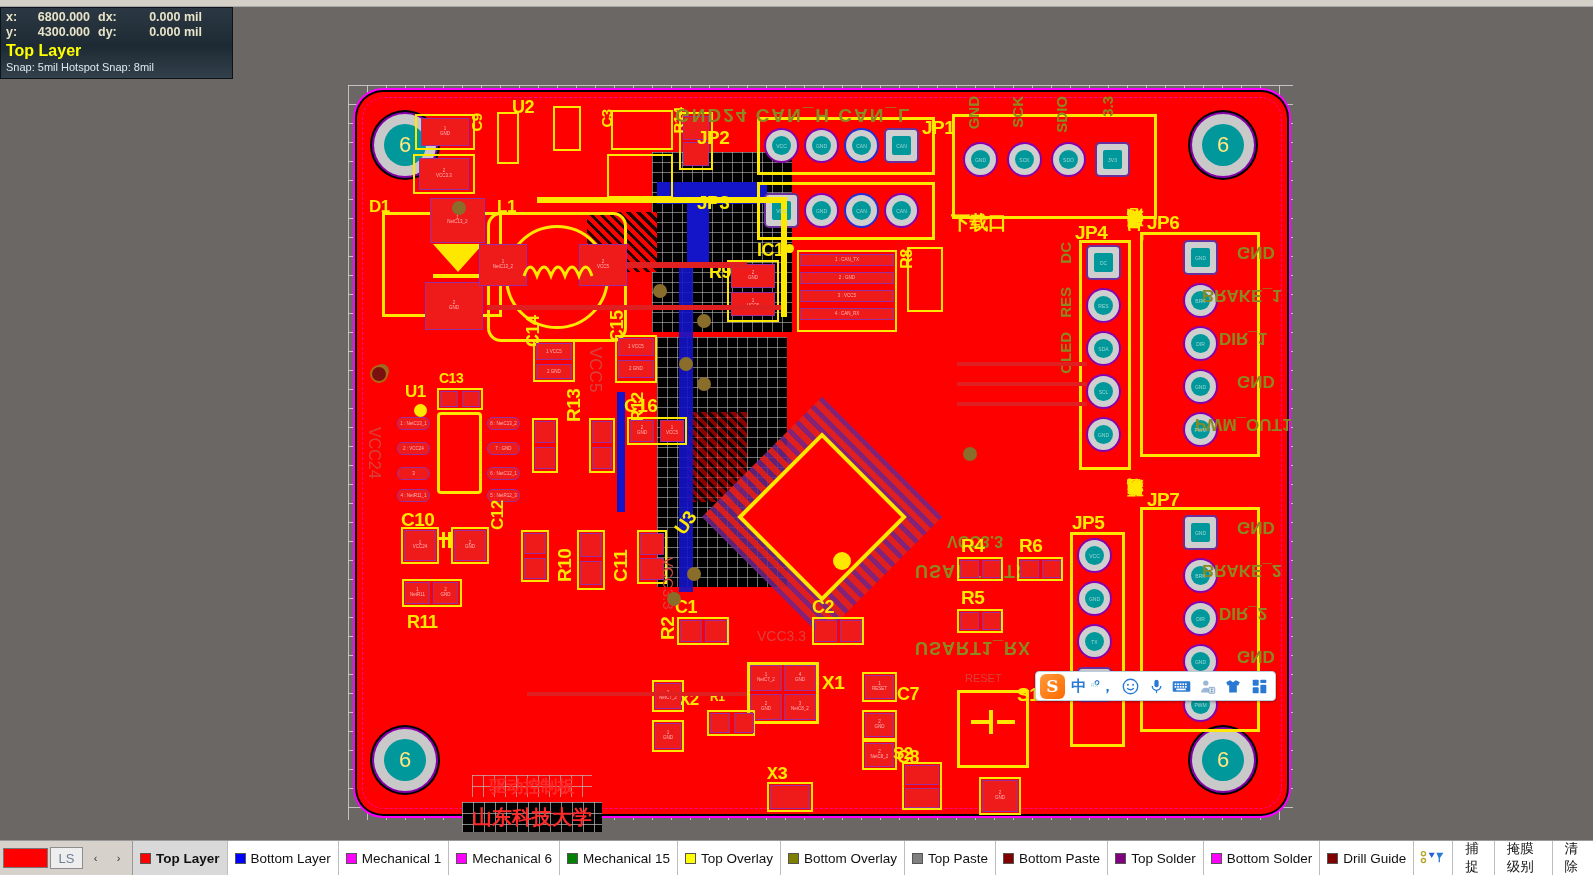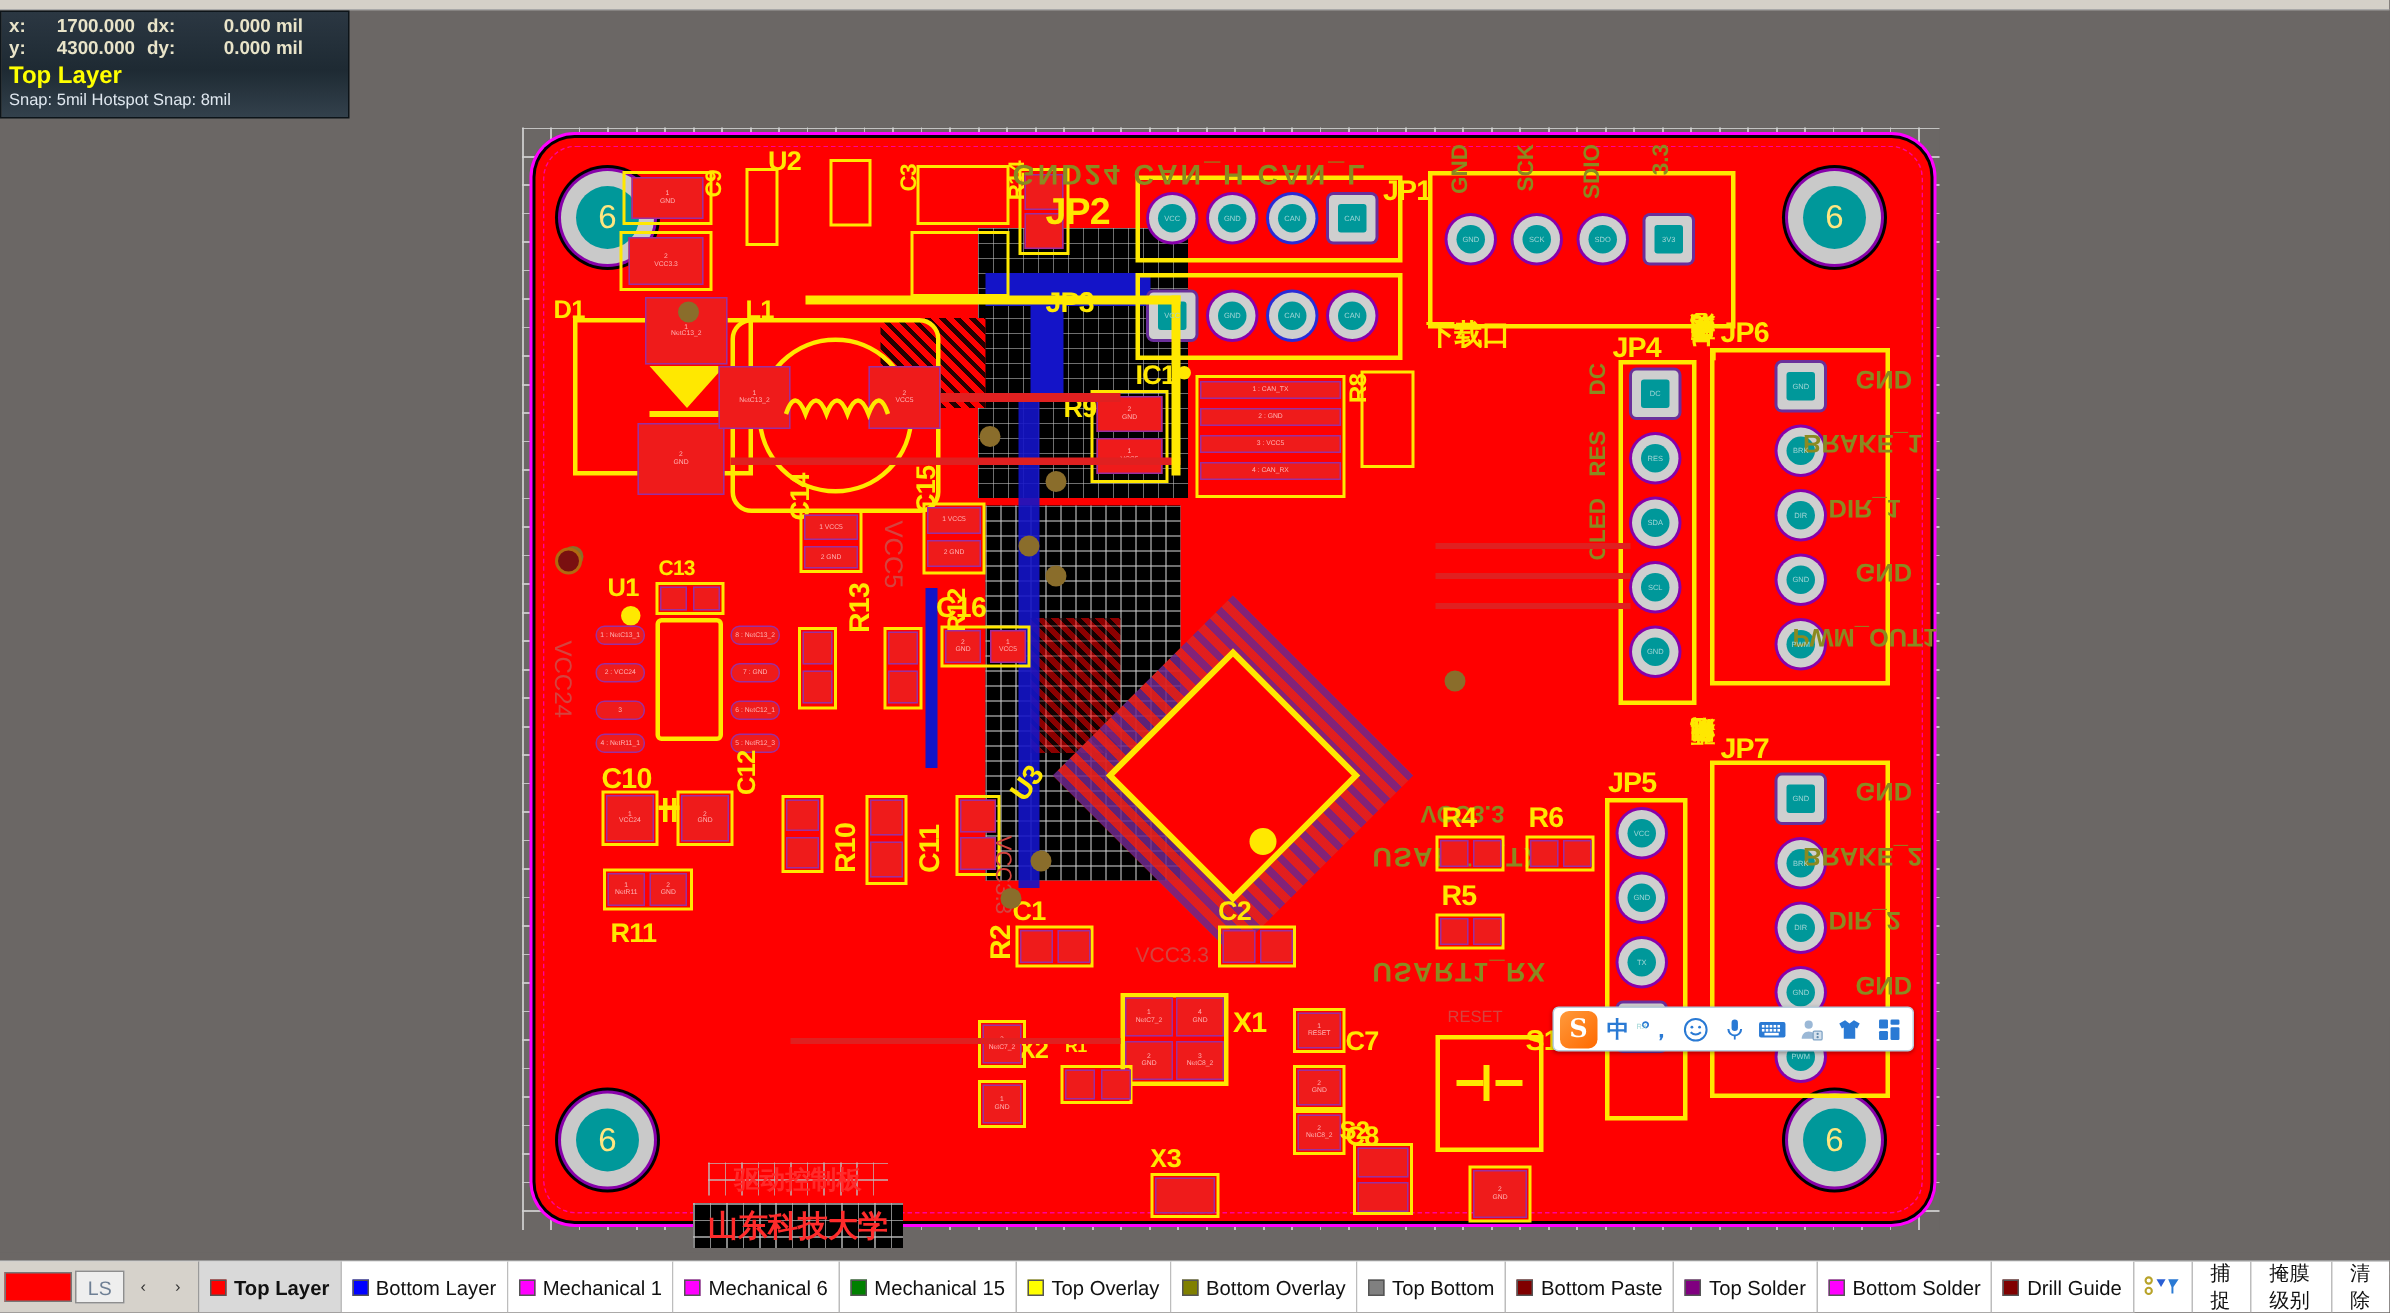--- a/index.html
+++ b/index.html
@@ -216,21 +216,21 @@
       <div class="part" style="left:140px;top:20px;width:22px;height:52px;"></div>
       <div class="part" style="left:196px;top:14px;width:28px;height:45px;"></div>
       <div class="desig" style="left:240px;top:18px;font-size:15px;transform:rotate(-90deg);">C3</div>
       <div class="part" style="left:254px;top:18px;width:62px;height:40px;"></div>
       <div class="part" style="left:250px;top:62px;width:66px;height:44px;"></div>
       <div class="desig" style="left:308px;top:20px;font-size:15px;transform:rotate(-90deg);">R14</div>
       <div class="part" style="left:322px;top:20px;width:34px;height:58px;"></div>
       <div class="pad" style="left:326px;top:24px;width:26px;height:24px;"></div>
       <div class="pad" style="left:326px;top:50px;width:26px;height:24px;"></div>
 
-      <div class="desig" style="left:340px;top:35px;font-size:25px;">JP2</div>
+      <div class="desig" style="left:340px;top:35px;font-size:19px;">JP2</div>
       <div class="part" style="left:400px;top:25px;width:178px;height:58px;border-width:3px;"></div>
       <div class="th" style="left:409px;top:38px;">
           <i>VCC</i>
         </div>
       <div class="th" style="left:449px;top:38px;">
           <i>GND</i>
         </div>
       <div class="th blue" style="left:489px;top:38px;">
           <i>CAN</i>
         </div>
@@ -611,21 +611,21 @@
       <div style="position:absolute;left:606px;top:355px;width:14px;height:14px;border-radius:50%;background:#8a6d2b;"></div>
       <div style="position:absolute;left:18px;top:272px;width:14px;height:14px;border-radius:50%;background:#8a6d2b;"></div>
     </div>
 
     <div style="position:absolute;left:370px;top:358px;width:18px;height:18px;border-radius:50%;border:2px solid #b06a10;background:#7a1010;"></div>
   </div>
 
   <div class="status">
     <div class="row">
       <span class="k">x:</span>
-      <span class="v">1700.000</span>
+      <span class="v">6800.000</span>
       <span class="k2">dx:</span>
       <span class="v2">0.000 mil</span>
     </div>
     <div class="row">
       <span class="k">y:</span>
       <span class="v">4300.000</span>
       <span class="k2">dy:</span>
       <span class="v2">0.000 mil</span>
     </div>
     <div class="layer">Top Layer</div>
@@ -726,21 +726,21 @@
         <div class="tab">
           <span class="sq" style="background: rgb(255, 255, 0);"></span>
           <span>Top Overlay</span>
         </div>
         <div class="tab">
           <span class="sq" style="background: rgb(128, 128, 0);"></span>
           <span>Bottom Overlay</span>
         </div>
         <div class="tab">
           <span class="sq" style="background: rgb(128, 128, 128);"></span>
-          <span>Top Bottom</span>
+          <span>Top Paste</span>
         </div>
         <div class="tab">
           <span class="sq" style="background: rgb(128, 0, 0);"></span>
           <span>Bottom Paste</span>
         </div>
         <div class="tab">
           <span class="sq" style="background: rgb(128, 0, 128);"></span>
           <span>Top Solder</span>
         </div>
         <div class="tab">

